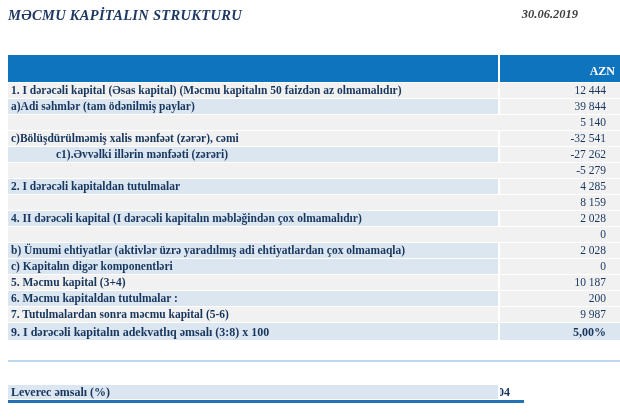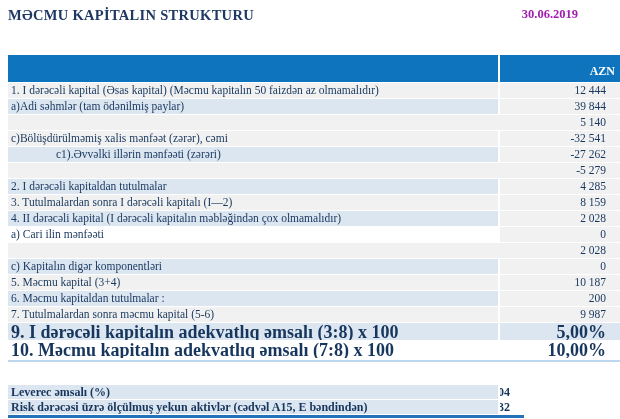--- a/index.html
+++ b/index.html
@@ -10,32 +10,33 @@
     color: #17365d;
     overflow: hidden;
   }
   .page { width: 620px; height: 419px; position: relative; }
 
   .doc-header {
     display: flex;
     justify-content: space-between;
     align-items: flex-start;
     padding: 7px 42px 0 8px;
+    font-style: italic;
   }
   .title {
     font-size: 14.5px;
     font-weight: bold;
     color: #1f3864;
     letter-spacing: 0.3px;
     white-space: nowrap;
   }
   .date {
     font-size: 12.5px;
     font-weight: bold;
-    color: #a21caf;
+    color: #404040;
     white-space: nowrap;
     margin-left: 22px;
   }
 
   .capital-table { margin: 31px 0 2px 8px; width: 612px; }
 
   .table-head {
     display: flex;
     height: 28px;
     background: #0d74bd;
@@ -53,23 +54,23 @@
     padding: 0 5px 3px 0;
   }
 
   .row {
     display: flex;
     height: 16px;
     border-bottom: 1px solid #ffffff;
     font-size: 11.5px;
     line-height: 1;
   }
-  .row.bold { font-weight: bold; font-size: 18px; height: 18px; }
+  .row.bold { font-weight: bold; font-size: 12px; height: 18px; }
   .cell { display: flex; align-items: center; overflow: hidden; white-space: nowrap; }
-  .cell.label { width: 492px; border-right: 2px solid #ffffff; padding-left: 3px; }
+  .cell.label { width: 492px; border-right: 2px solid #ffffff; padding-left: 3px; font-weight: bold; }
   .cell.label.indent { padding-left: 48px; }
   .cell.value { flex: 1; justify-content: flex-end; padding-right: 14px; }
 
   .bg-blue  { background: #dce6f1; }
   .bg-gray  { background: #f1f1f1; }
   .bg-white { background: #ffffff; }
 
   .table-underline { height: 2px; background: #bdd7ee; margin-top: 1px; }
 
   .summary-table {
@@ -122,35 +123,34 @@
   <div class="row">
     <div class="cell value bg-gray">-5 279</div>
   </div>
 
   <div class="row">
     <div class="cell label bg-blue">2. I dərəcəli kapitaldan  tutulmalar</div>
     <div class="cell value bg-gray">4 285</div>
   </div>
 
   <div class="row">
-    <div class="cell label bg-gray">3. Tutulmalardan  sonra I dərəcəli kapitalı (I—2)</div>
     <div class="cell value bg-gray">8 159</div>
   </div>
 
   <div class="row">
     <div class="cell label bg-blue">4. II dərəcəli  kapital (I dərəcəli  kapitalın  məbləğindən çox olmamalıdır)</div>
     <div class="cell value bg-gray">2 028</div>
   </div>
 
   <div class="row">
-    <div class="cell label bg-white">a) Cari ilin mənfəəti</div>
     <div class="cell value bg-gray">0</div>
   </div>
 
   <div class="row">
+    <div class="cell label bg-blue">b) Ümumi ehtiyatlar (aktivlər üzrə yaradılmış adi ehtiyatlardan çox olmamaqla)</div>
     <div class="cell value bg-gray">2 028</div>
   </div>
 
   <div class="row">
     <div class="cell label bg-blue">c)  Kapitalın digər komponentləri</div>
     <div class="cell value bg-gray">0</div>
   </div>
 
   <div class="row">
     <div class="cell label bg-gray">5. Məcmu kapital (3+4)</div>
@@ -166,34 +166,28 @@
     <div class="cell label bg-gray">7. Tutulmalardan sonra məcmu kapital (5-6)</div>
     <div class="cell value bg-gray">9 987</div>
   </div>
 
   <div class="row bold">
     <div class="cell label bg-blue">9. I dərəcəli  kapitalın adekvatlıq əmsalı (3:8) x 100</div>
     <div class="cell value bg-blue">5,00%</div>
   </div>
 
   <div class="row bold">
-    <div class="cell label bg-white">10. Məcmu kapitalın adekvatlıq əmsalı (7:8) x 100</div>
-    <div class="cell value bg-white">10,00%</div>
   </div>
 </div>
     <div class="table-underline"></div>
   </div>
 
   <div class="summary-table">
     <div id="summary-rows">
   <div class="row bold">
     <div class="cell label bg-blue">Leverec əmsalı (%)</div>
     <div class="cell value bg-white">4,04</div>
   </div>
 
-  <div class="row bold">
-    <div class="cell label bg-blue">Risk dərəcəsi üzrə ölçülmuş  yekun aktivlər  (cədvəl A15, E bəndindən)</div>
-    <div class="cell value bg-white">182 971,32</div>
-  </div>
 </div>
   </div>
 
 </div>
 
 </body></html>

